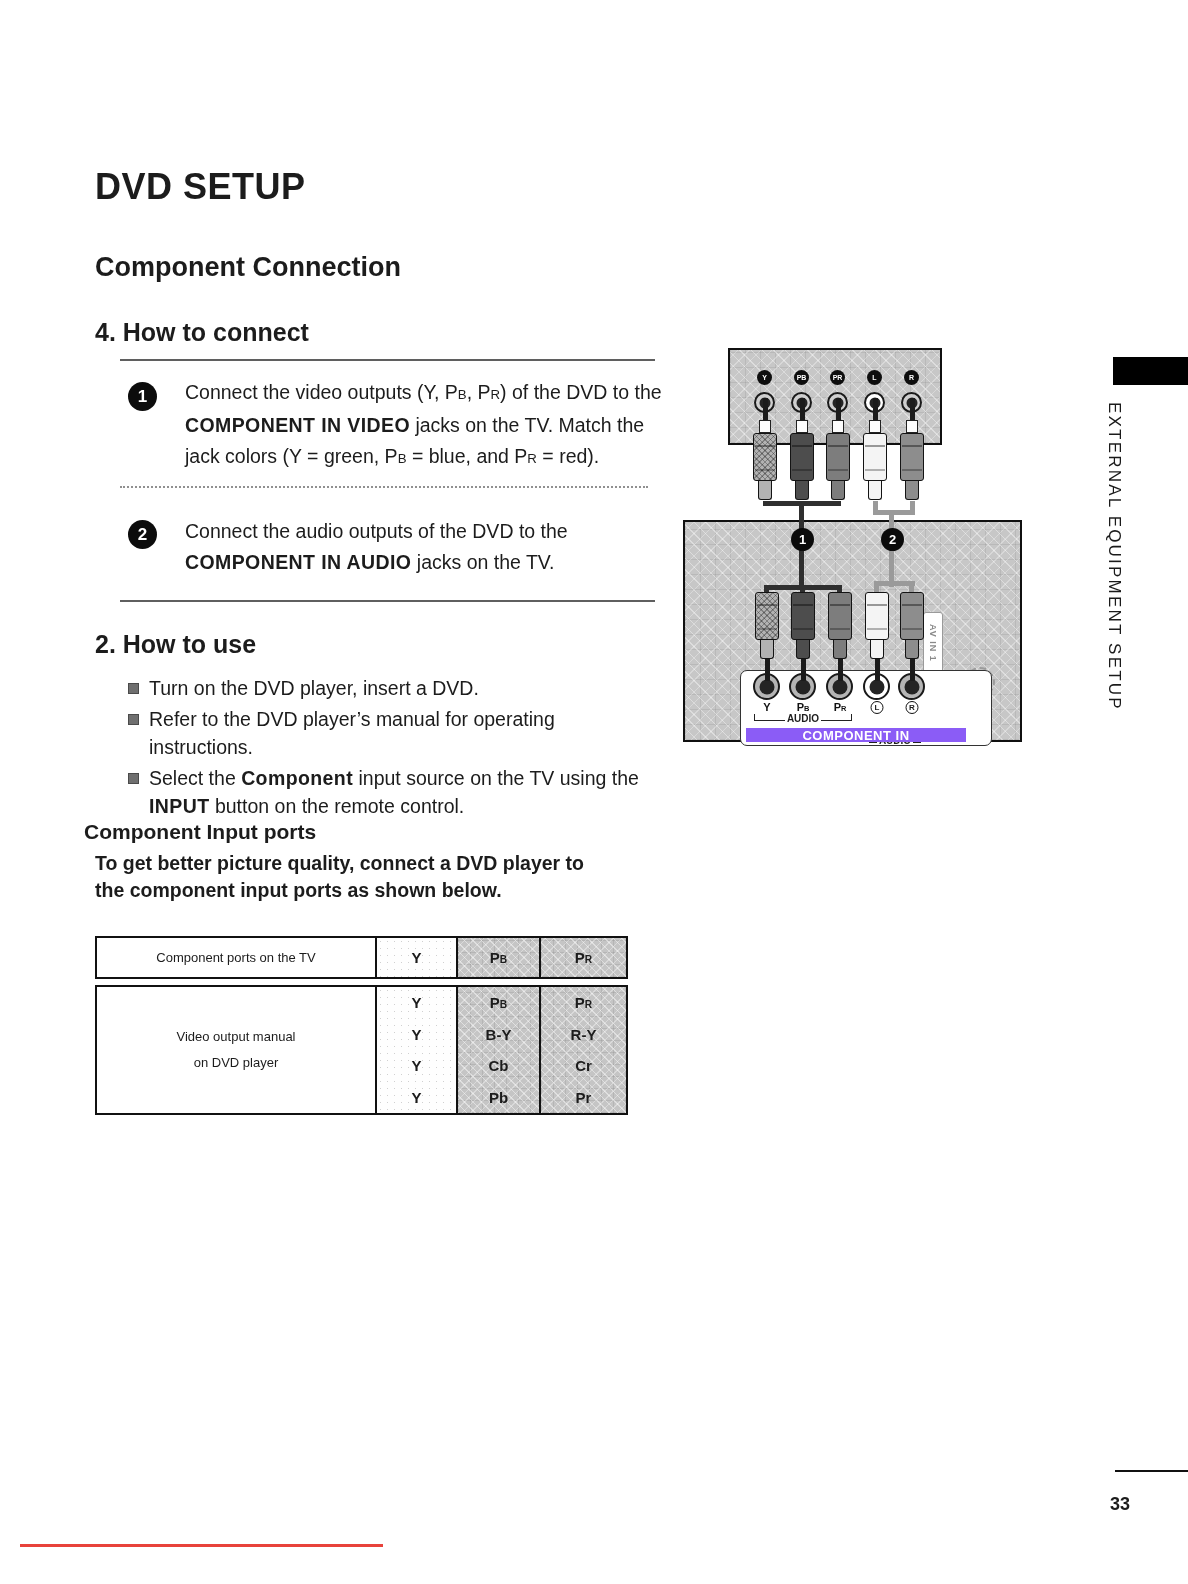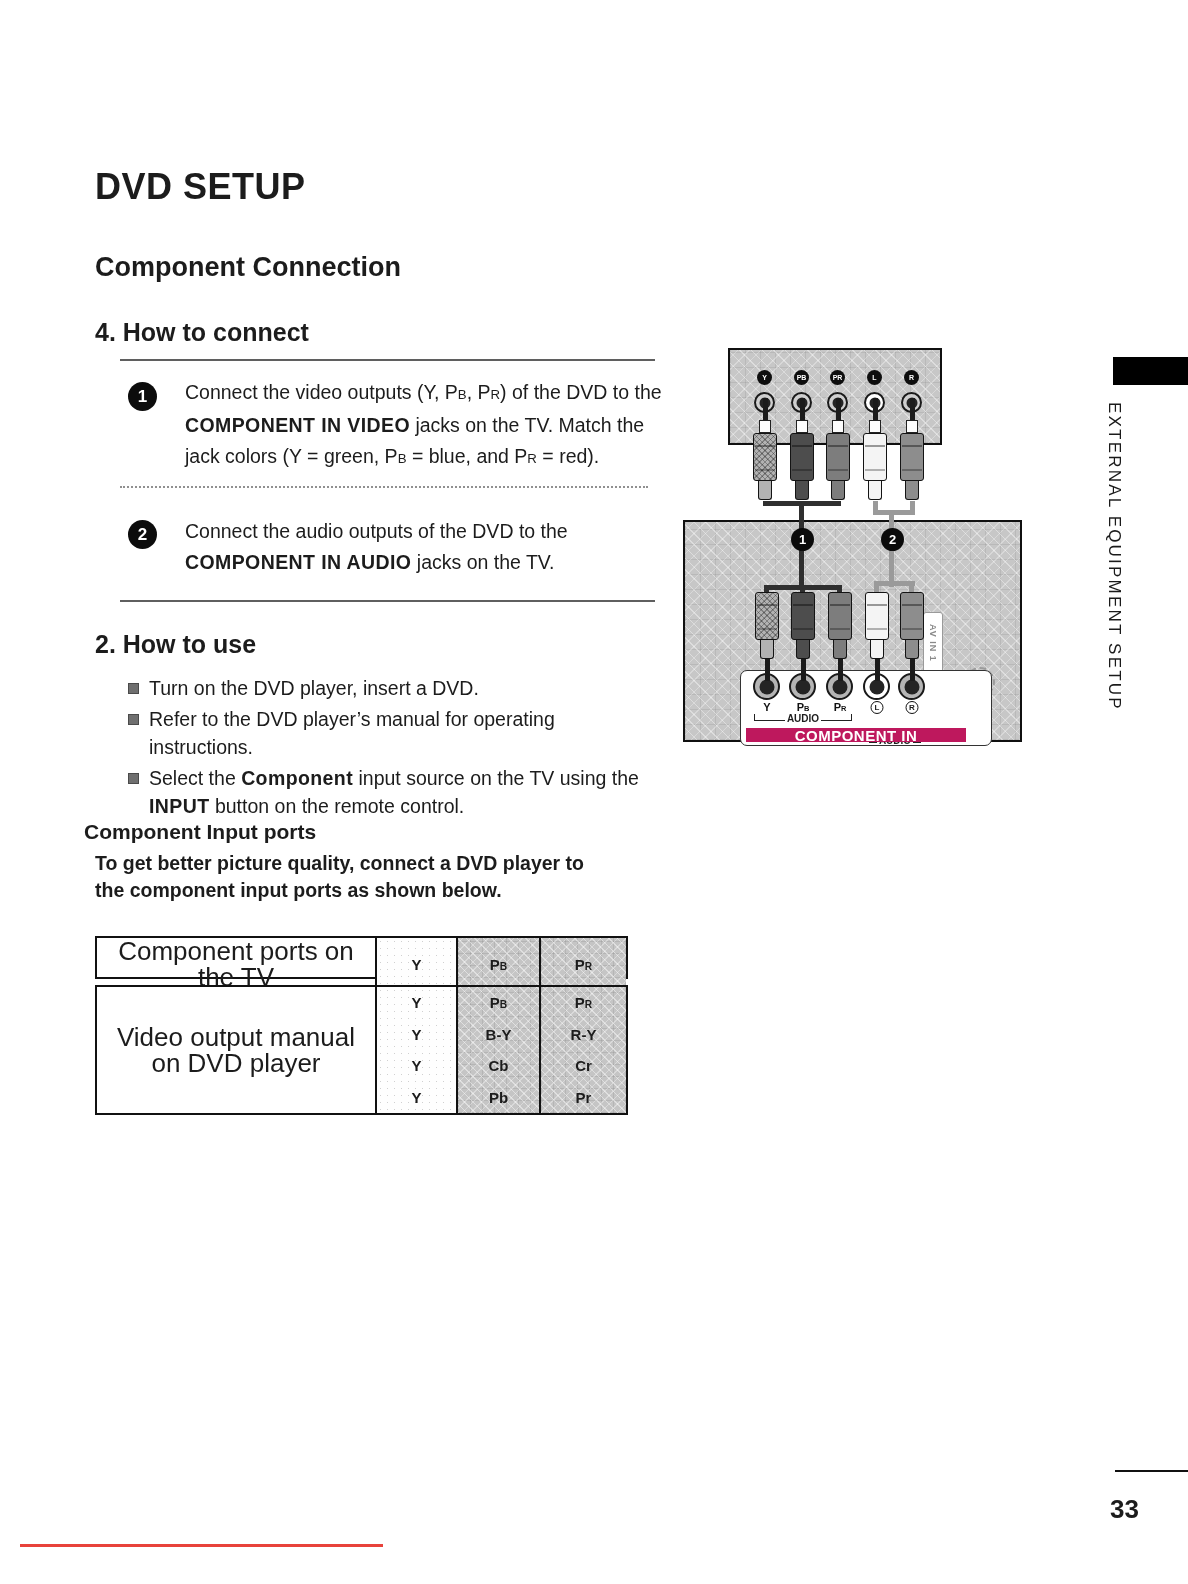--- a/index.html
+++ b/index.html
@@ -22,21 +22,21 @@
   .bullet-row{display:flex;margin-bottom:3px;}
   .bullet-sq{flex:0 0 auto;width:9px;height:9px;background:#6f6f6f;border:1px solid #4a4a4a;
              margin:9px 10px 0 0;}
   .cip-h{font-size:21px;font-weight:bold;}
   .cip-d{font-size:19.5px;line-height:27px;font-weight:bold;}
 
   
   .tbl{border:2.5px solid #111;display:grid;grid-template-columns:278px 81px 83px 1fr;background:#fff;box-sizing:border-box;}
   .tbl .cell{border-left:2px solid #111;display:flex;align-items:center;justify-content:center;box-sizing:border-box;}
   .tbl .cell:first-child{border-left:none;}
-  .tbl .lbl{font-size:26px;line-height:26px;text-align:center;flex-direction:column;}
+  .tbl .lbl{font-size:13px;line-height:26px;text-align:center;flex-direction:column;}
   .pv{font-size:15px;font-weight:bold;}
   .col4{display:grid;grid-template-rows:repeat(4,1fr);align-items:center;justify-items:center;padding:6px 0;}
   .tex-gray{background-color:#c5c5c5;
     background-image:repeating-linear-gradient(45deg,rgba(255,255,255,.45) 0 1px,transparent 1px 6px),
                      repeating-linear-gradient(-45deg,rgba(255,255,255,.35) 0 1px,transparent 1px 6px),
                      repeating-linear-gradient(0deg,rgba(110,110,110,.18) 0 1px,transparent 1px 12px),
                      repeating-linear-gradient(90deg,rgba(110,110,110,.18) 0 1px,transparent 1px 12px);}
   .tex-dots{background-color:#fefefe;
     background-image:radial-gradient(rgba(140,140,140,.4) .8px,transparent 1px);background-size:7px 7px;}
 
@@ -66,35 +66,35 @@
   .stepdot{position:absolute;width:23px;height:23px;border-radius:50%;background:#0b0b0b;color:#fff;
            font-size:13px;font-weight:bold;display:flex;align-items:center;justify-content:center;z-index:6;}
   .jackpanel{position:absolute;background:#fff;border:1.5px solid #333;border-radius:7px;z-index:2;box-sizing:border-box;}
   .tvlabel{position:absolute;transform:translateX(-50%);font-size:11px;font-weight:bold;z-index:3;color:#111;}
   .circlab{position:absolute;width:13px;height:13px;border:1.2px solid #111;border-radius:50%;box-sizing:border-box;
            font-size:8px;font-weight:bold;display:flex;align-items:center;justify-content:center;transform:translateX(-50%);z-index:3;background:#fff;}
   .bracket{position:absolute;display:flex;height:7px;z-index:3;}
   .bracket .bl{flex:1;border-left:1.5px solid #222;border-bottom:1.5px solid #222;}
   .bracket .br{flex:1;border-right:1.5px solid #222;border-bottom:1.5px solid #222;}
   .bracket .bt{font-size:10px;font-weight:bold;line-height:8px;padding:0 2px;transform:translateY(1px);}
-  .cinbar{position:absolute;background:#be185d;color:#fff;font-size:15px;font-weight:bold;letter-spacing:.5px;
+  .cinbar{position:absolute;background:#8b5cf6;color:#fff;font-size:13px;font-weight:bold;letter-spacing:.5px;
           display:flex;align-items:center;justify-content:center;z-index:3;}
   .avtab{position:absolute;width:18px;height:60px;background:#fff;border:1px solid #9a9a9a;border-radius:3px;
          display:flex;align-items:center;justify-content:center;z-index:2;}
   .avtab span{writing-mode:vertical-rl;font-size:9px;font-weight:bold;color:#8a8a8a;letter-spacing:1px;}
   .screw{position:absolute;width:30px;height:30px;border:2px dashed #8e8e8e;border-radius:50%;opacity:.75;z-index:2;box-sizing:border-box;}
   .screw::after{content:"";position:absolute;left:50%;top:50%;width:10px;height:10px;transform:translate(-50%,-50%) rotate(45deg);
                 border:1.5px solid #8e8e8e;}
   .fainttxt{position:absolute;font-size:9px;font-weight:bold;color:#000;opacity:.16;text-align:center;line-height:11px;z-index:2;}
 
   
   .sidetab{left:1113px;top:357px;width:75px;height:28px;background:#000;}
   .sidetext{left:1104px;top:402px;writing-mode:vertical-rl;font-size:17px;letter-spacing:2.2px;color:#1a1a1a;}
   .pgline{left:1115px;top:1470px;width:73px;height:2px;background:#111;}
-  .pgnum{left:1110px;top:1494px;font-size:26px;font-weight:bold;}
+  .pgnum{left:1110px;top:1494px;font-size:18px;font-weight:bold;}
   .redline{left:20px;top:1544px;width:363px;height:3px;}
 </style>
 </head>
 <body>
 
 <div class="page">
 
   <div class="abs page-title">DVD SETUP</div>
   <div class="abs section-title">Component Connection</div>
   <div class="abs h-num" style="top:318px">4. How to connect</div>

